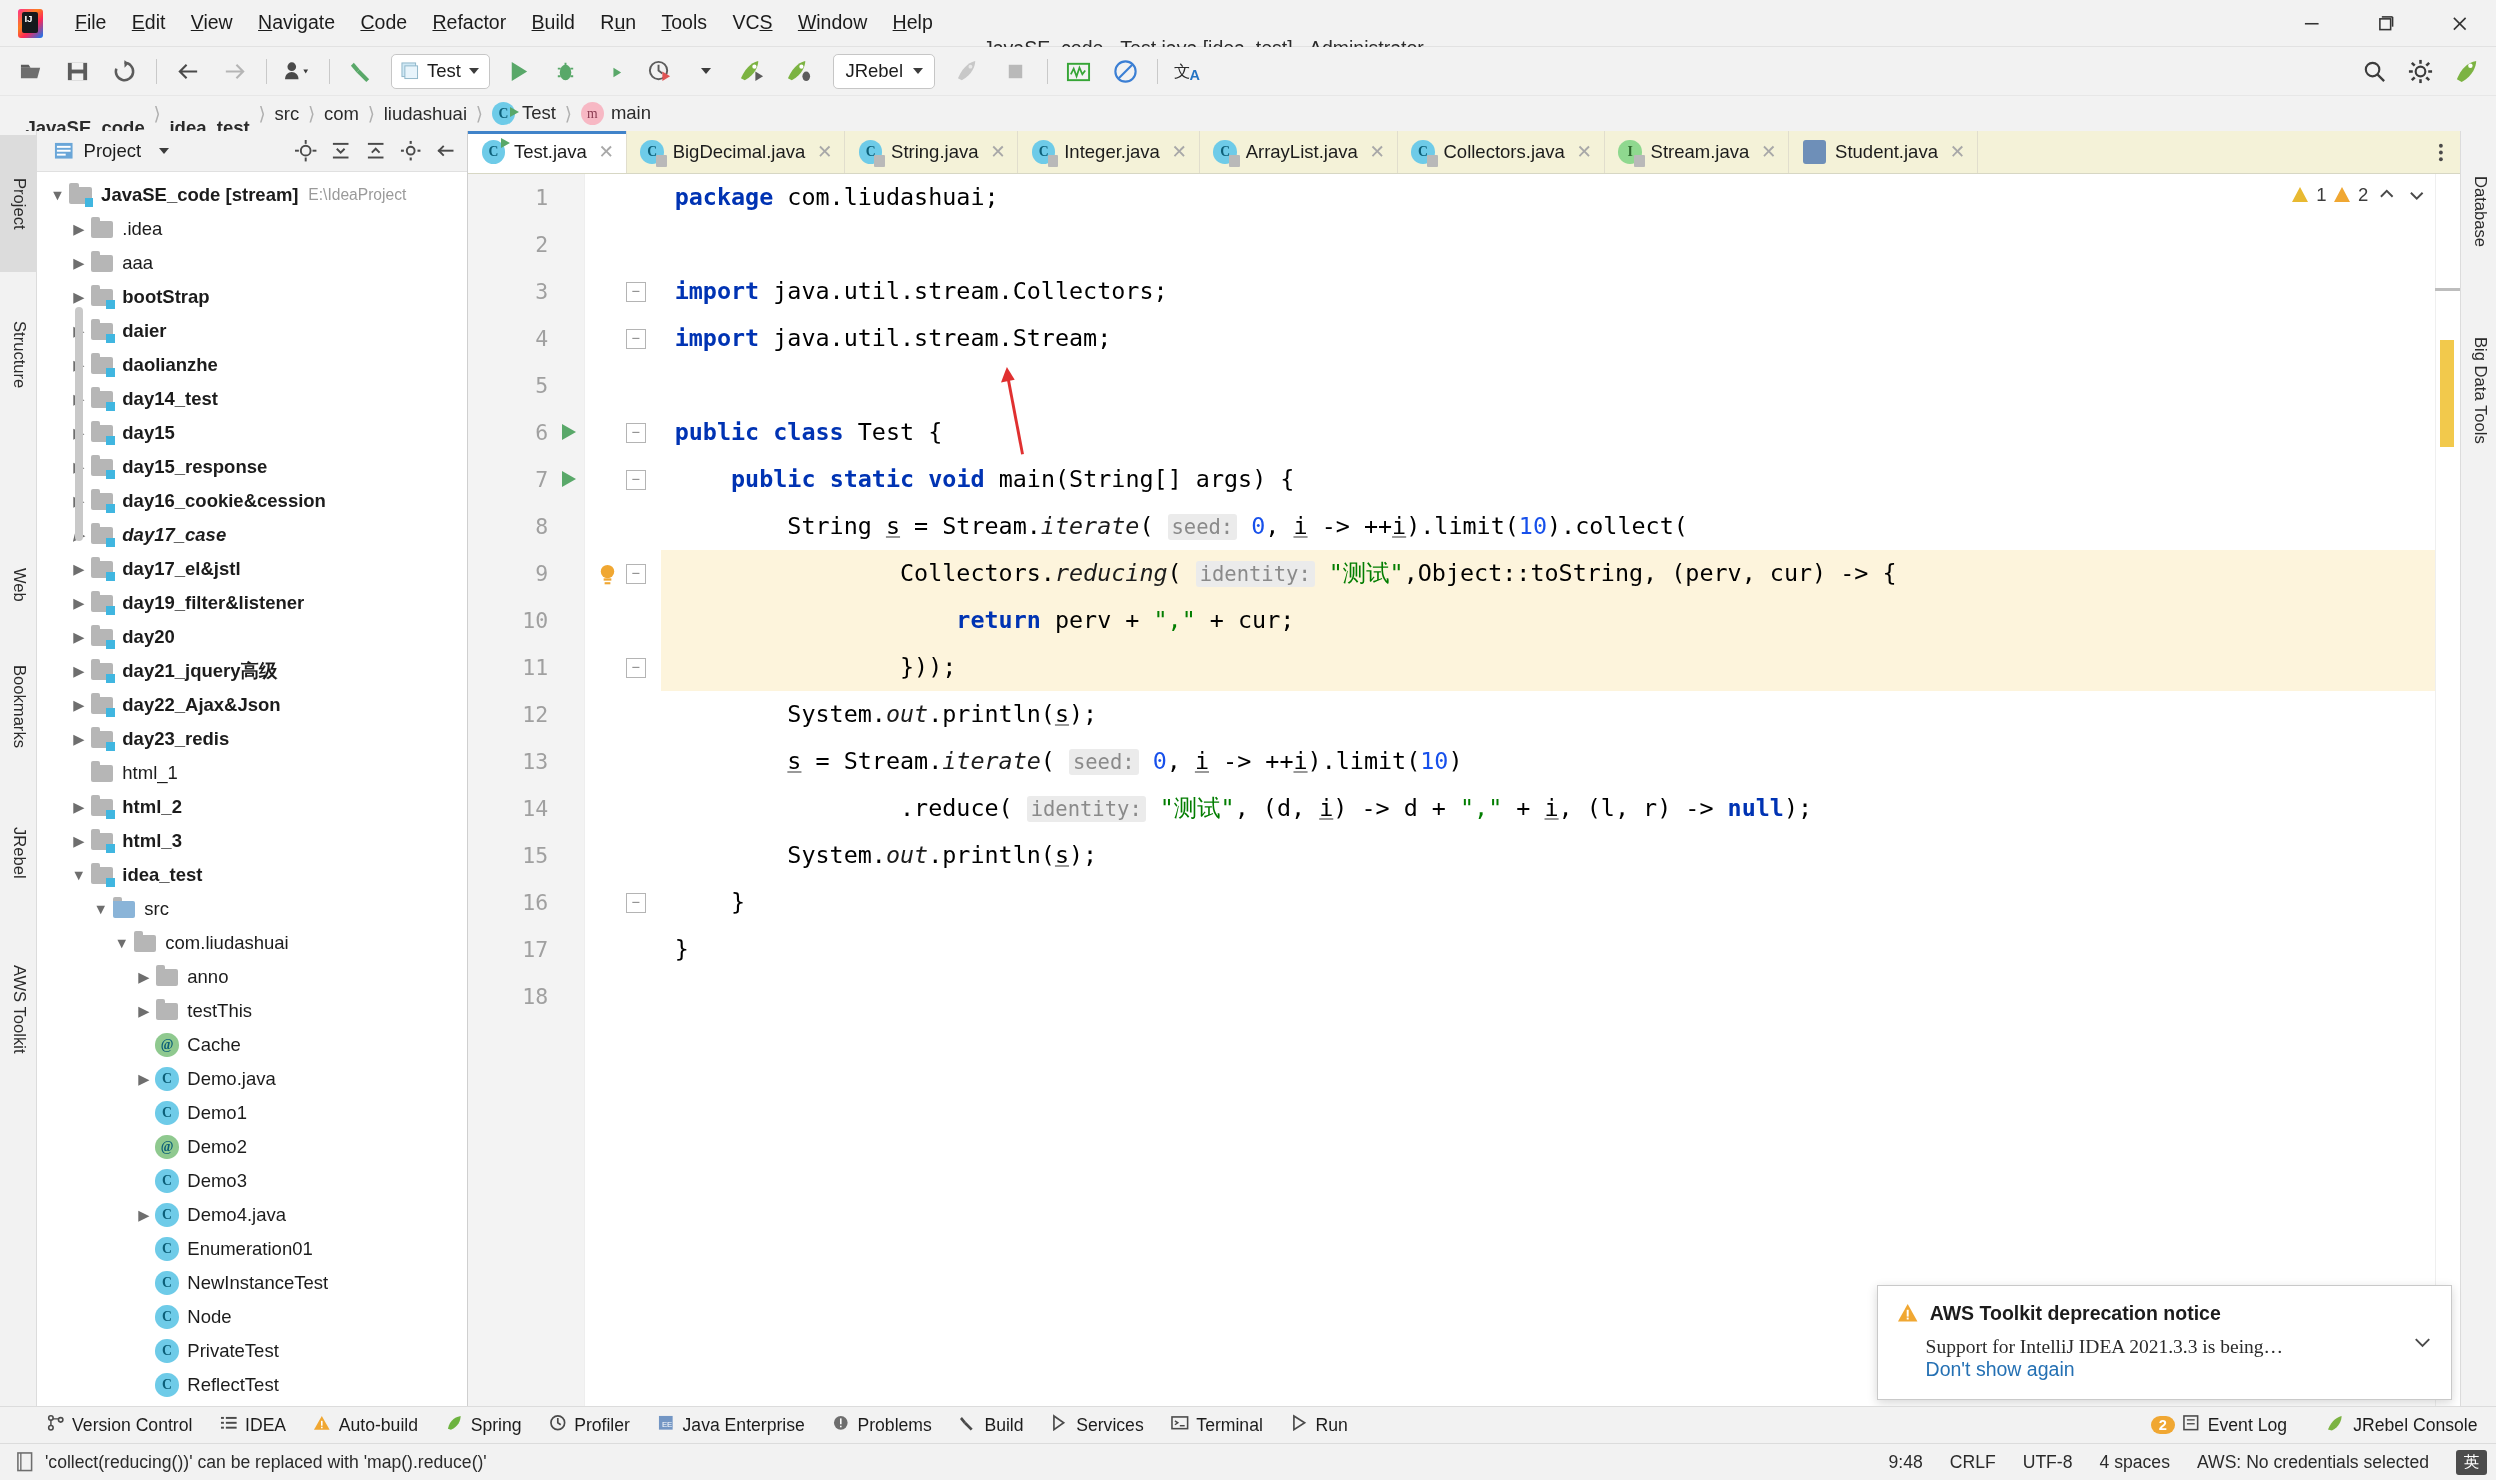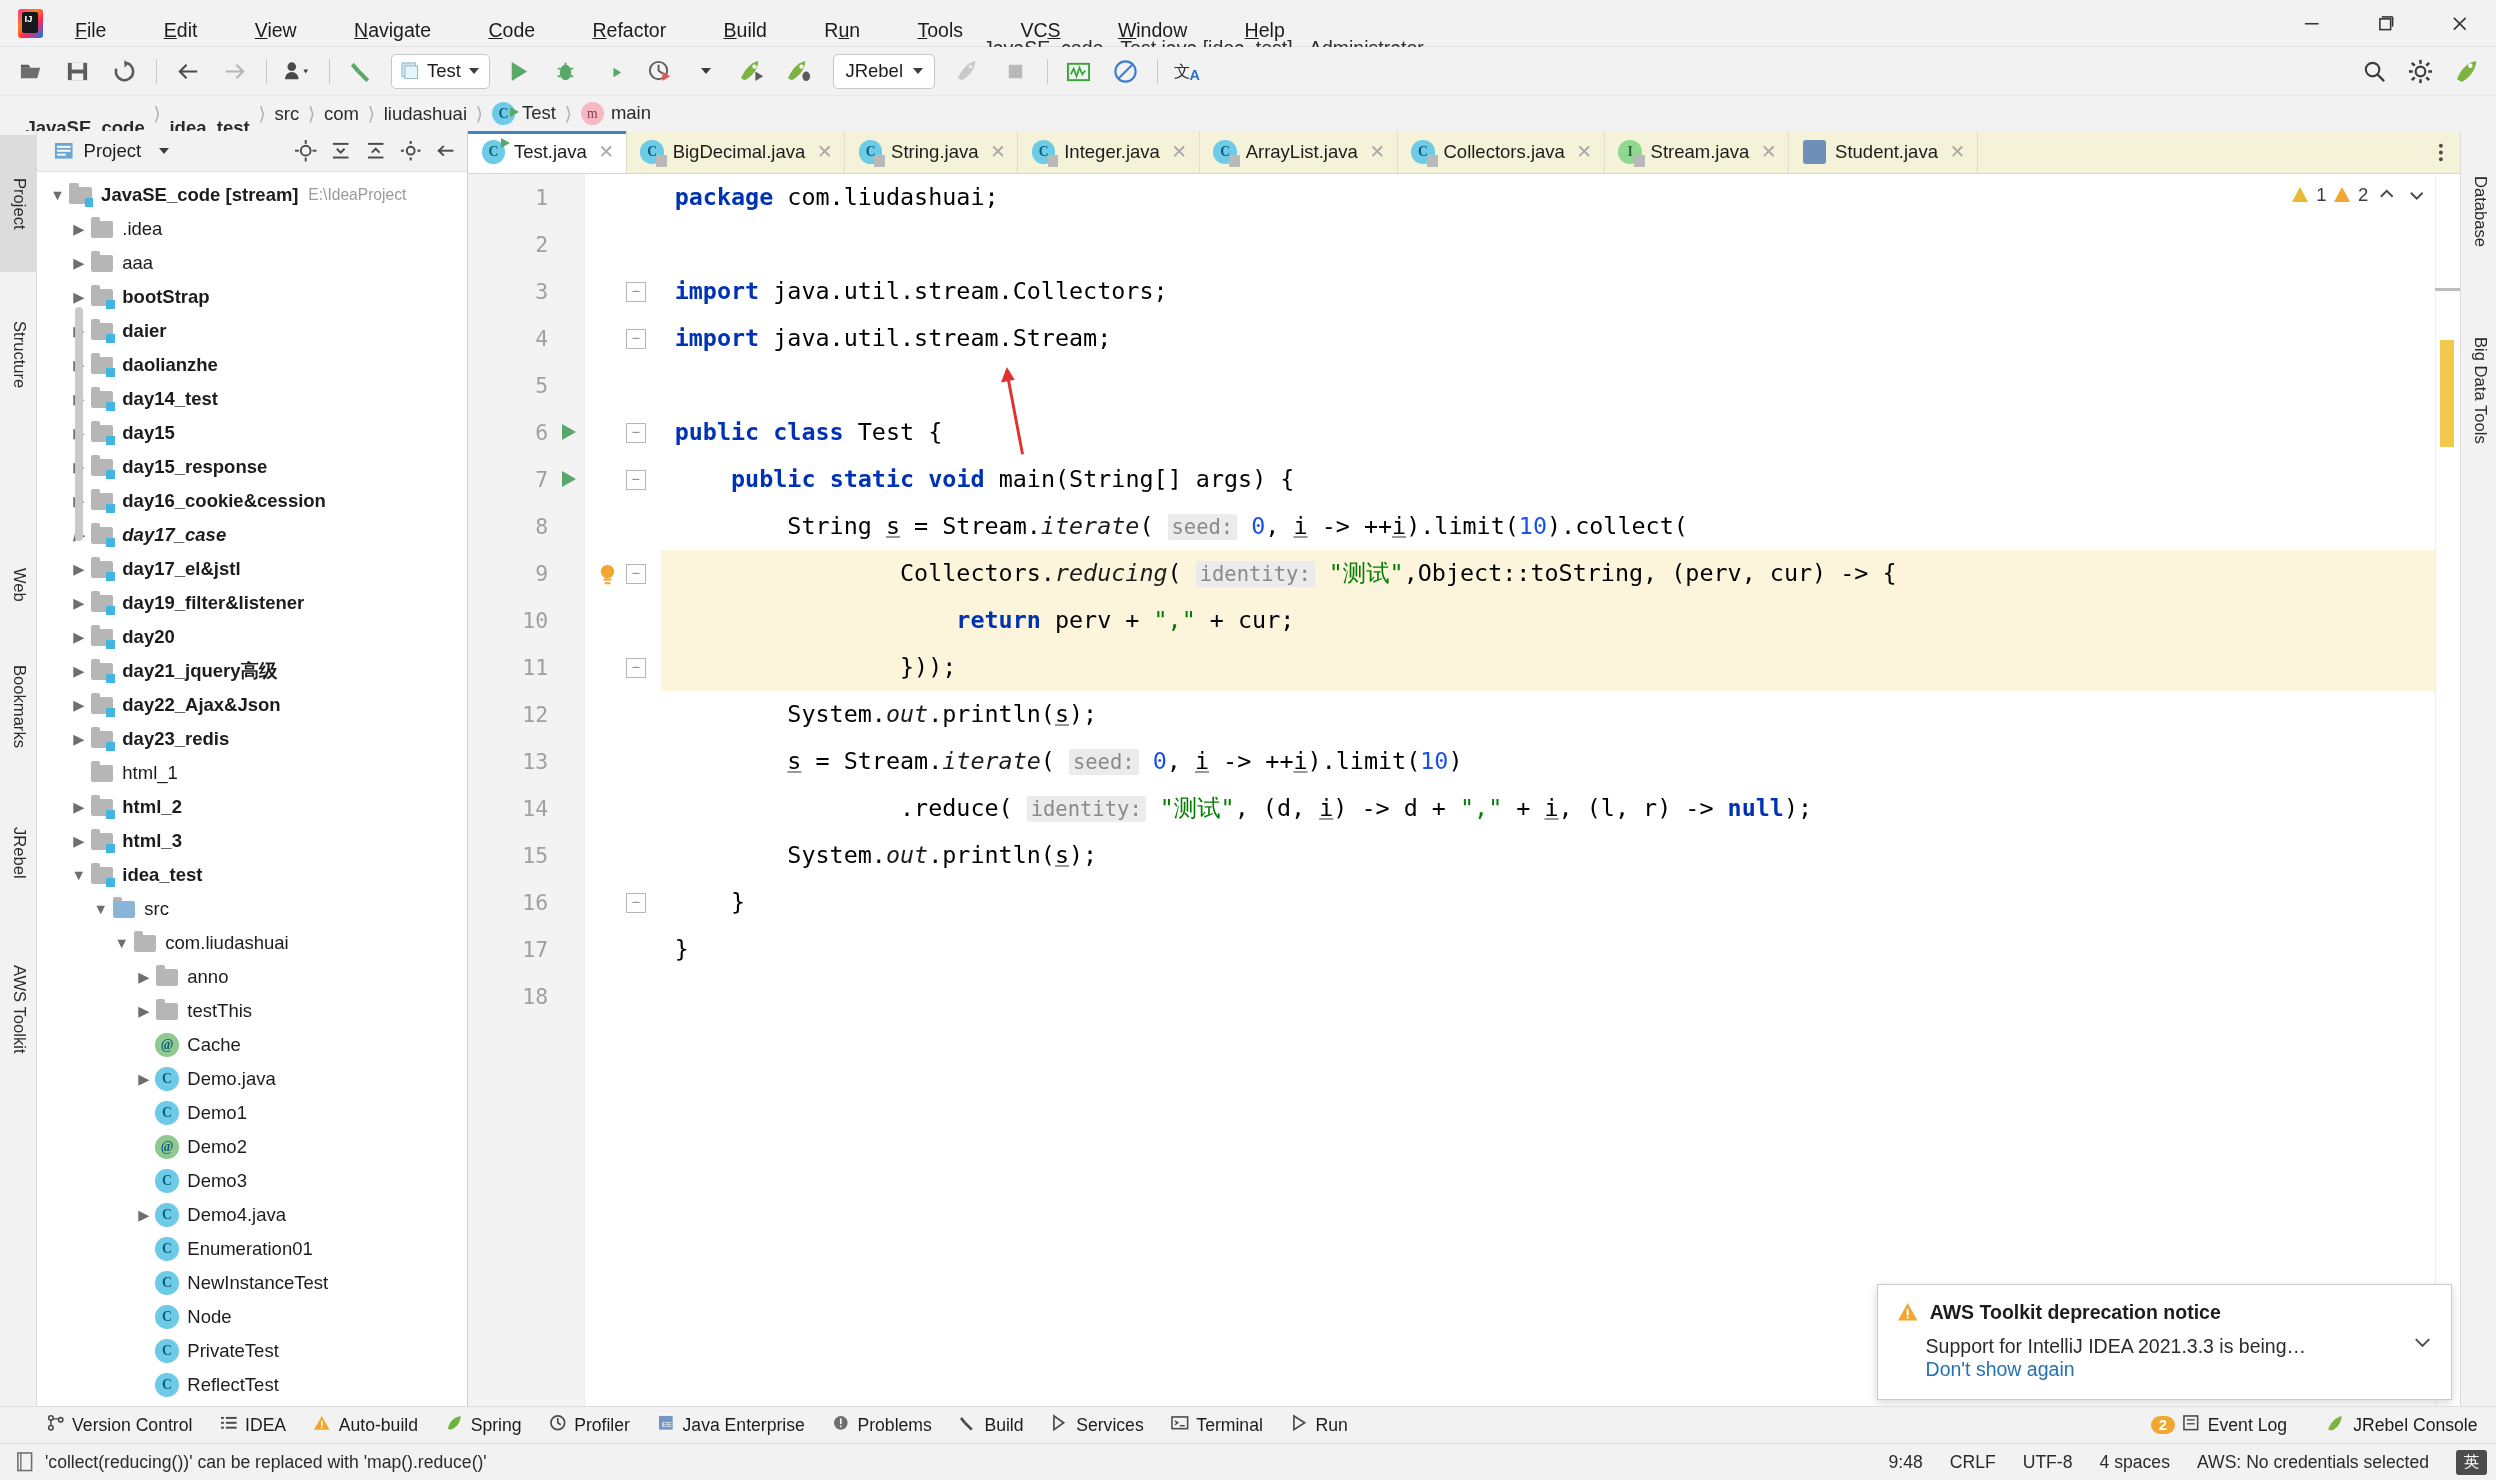--- a/index.html
+++ b/index.html
@@ -17,21 +17,21 @@
   .titlebar {
     position: absolute; top: 0; left: 0; width: 2497px; height: 47px;
     background: #f2f2f2; border-bottom: 1px solid #e2e2e2;
     display: flex; align-items: center;
   }
   .ij-logo { width: 33px; height: 33px; margin-left: 13.7px; margin-right: 15.6px; position: relative; }
   .ij-logo .sq { position:absolute; left:3.9px; top:2px; width:25px; height:29px; border-radius:2.9px;
     background: linear-gradient(135deg,#ff318c 0%, #fc801d 38%, #fe2857 62%, #087cfa 100%); }
   .ij-logo .inner { position:absolute; left:8.8px; top:5.9px; width:15.6px; height:20.5px; background:#16191c; border-radius:2px; }
   .ij-logo .ij { position:absolute; left:10.7px; top:7.8px; color:#fff; font-size:9.8px; font-weight:bold; line-height:9.8px; font-family:"Liberation Sans",sans-serif;}
-  .menubar { display: flex; align-items: flex-end; height: 47px; gap: 32px; }
+  .menubar { display: flex; align-items: center; height: 47px; }
   .menu-item {
     font-size: 19.5px; color: #1c1c1c; padding: 3.9px 12.7px; line-height: 23.4px;
     cursor: default; white-space: nowrap;
   }
   .menu-item u { text-decoration: underline; }
   .win-title {
     position: absolute; left: 983px; top: 13.7px;
     font-size: 19.5px; color: #2b2b2b; white-space: nowrap; margin-top: 23px;
   }
   .wincontrols { position: absolute; right: 0; top: 0; height: 47px; display: flex; }
@@ -175,21 +175,21 @@
   .marker-line { position:absolute; right: 0; width: 25px; height: 2.9px; background:#bdbdbd; }
 
   .arrow-annot { position: absolute; pointer-events: none; }
 
   
   .notif {
     position: absolute; right: 45px; bottom: 80px; width: 575px; background: #fff;
     border: 1px solid #c9c9c9; box-shadow: 0 2.9px 9.8px rgba(0,0,0,.16); padding: 15.6px 17.6px 17.6px 17.6px; margin-left: 48px;
   }
   .notif-title { display: flex; align-items: center; gap: 10.7px; font-size: 19.5px; font-weight: bold; color: #1c1c1c; }
-  .notif-body { font-size: 19.5px; color: #2b2b2b; margin-top: 11.7px; padding-left: 30px; }
+  .notif-body { font-size: 19.5px; color: #2b2b2b; margin-top: 11.7px; padding-left: 30px; font-family: Liberation Serif, serif; }
   .notif-link { font-size: 19.5px; color: #2470b3; margin-top: 13.7px; padding-left: 30px; text-decoration: none; }
   .notif-chev { position: absolute; right: 15.6px; top: 50%; transform: translateY(-50%); color: #4a4a4a; font-size: 21.5px; }
 
   
   .bottombar {
     position: absolute; left: 0; bottom: 37px; width: 2497px; height: 37px;
     background: #f2f2f2; border-top: 1px solid #dcdcdc; display: flex; align-items: center;
     padding-left: 35px; gap: 3.9px;
   }
   .bb {

